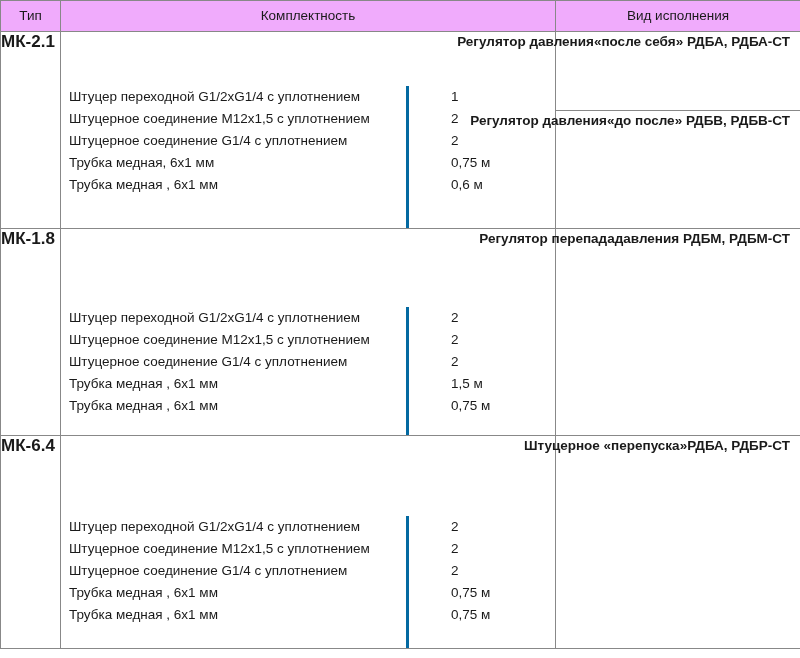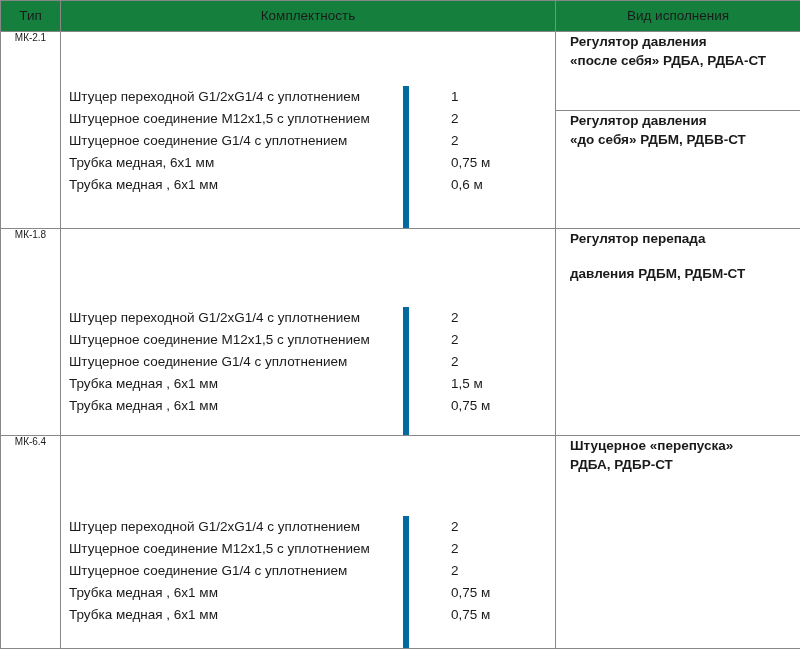--- a/index.html
+++ b/index.html
@@ -24,91 +24,91 @@
     width: 800px;
     border-collapse: collapse;
     table-layout: fixed;
   }
   table.spec th, table.spec td {
     border: 1px solid #888888;
     vertical-align: top;
     padding: 0;
   }
   thead th {
-    background: #15803d;
+    background: #f0abfc;
     font-weight: normal;
     font-size: 13.5px;
     text-align: center;
     height: 30px;
     line-height: 30px;
     padding: 0 4px;
     color: #1a1a1a;
   }
   .col-type   { width: 60px; }
   .col-kit    { width: 495px; }
   .col-exec   { width: 245px; }
 
   td.type-cell {
-    text-align: center;
-    font-size: 10px;
+    font-size: 17px;
     vertical-align: middle;
+    font-weight: bold;
   }
   td.kit-cell {
     padding: 0;
   }
   .kit-inner {
     display: flex;
     width: 100%;
     box-sizing: border-box;
   }
   .kit-names {
     width: 348px;
     box-sizing: border-box;
     padding: 0 0 0 8px;
-    border-right: 6px solid #0369a1;
+    border-right: 3px solid #0369a1;
   }
   .kit-qty {
     flex: 1;
     box-sizing: border-box;
     padding-left: 42px;
   }
   .kit-names div, .kit-qty div {
     font-size: 13.5px;
     line-height: 22px;
     white-space: nowrap;
   }
   td.exec-cell {
     padding: 0;
     vertical-align: top;
   }
   .exec-block {
     box-sizing: border-box;
     padding: 0 10px 0 14px;
     display: flex;
-    flex-direction: column;
-    justify-content: flex-start;
+    flex-direction: row;
+    justify-content: flex-end;
   }
   .exec-block div {
     font-size: 13.5px;
     font-weight: bold;
     line-height: 19px;
     white-space: nowrap;
   }
   .exec-sep {
     border-top: 1px solid #888888;
   }
 
   
   .row-1 .kit-inner { height: 196px; padding-top: 54px; }
   .row-2 .kit-inner { height: 206px; padding-top: 78px; }
   .row-3 .kit-inner { height: 212px; padding-top: 80px; }
 
   .row-1 .exec-top { height: 78px; }
   .row-1 .exec-bottom { height: 117px; }
-  .row-2 .exec-single { height: 206px; gap: 16px; }
+  .row-2 .exec-single { height: 206px; }
   .row-3 .exec-single { height: 212px; }
 </style>
 </head>
 <body>
 
 <div class="sheet">
   <table class="spec">
     <colgroup>
       <col class="col-type">
       <col class="col-kit">
@@ -143,21 +143,21 @@
             </div>
           </div>
         </td>
         <td class="exec-cell">
           <div class="exec-block exec-top">
             <div>Регулятор давления</div>
             <div>«после себя» РДБА, РДБА-СТ</div>
           </div>
           <div class="exec-block exec-bottom exec-sep">
             <div>Регулятор давления</div>
-            <div>«до себя» РДБМ, РДБВ-СТ</div>
+            <div>«до после» РДБВ, РДБВ-СТ</div>
           </div>
         </td>
       </tr>
 
       <tr class="row-2">
         <td class="type-cell">МК-1.8</td>
         <td class="kit-cell">
           <div class="kit-inner">
             <div class="kit-names">
               <div>Штуцер переходной G1/2xG1/4 с уплотнением</div>

